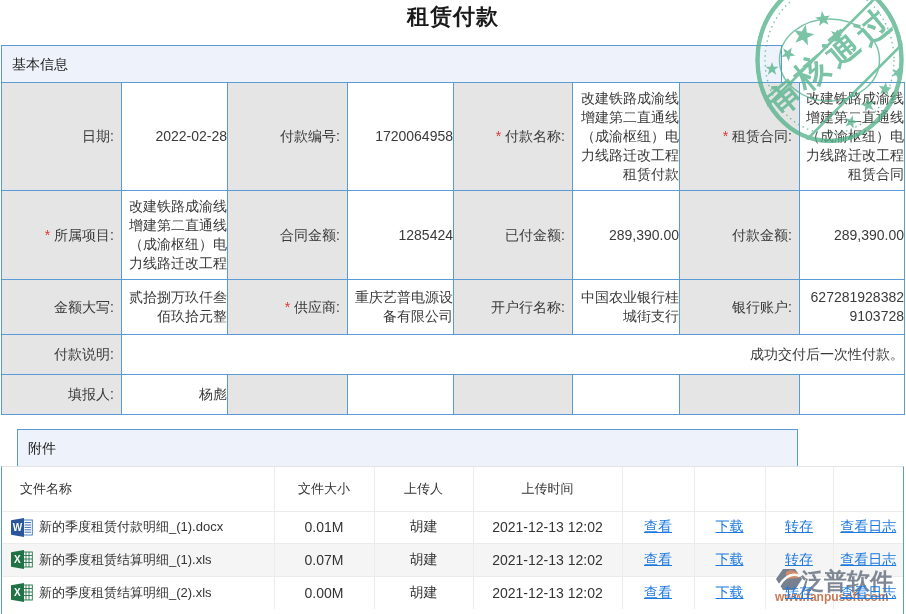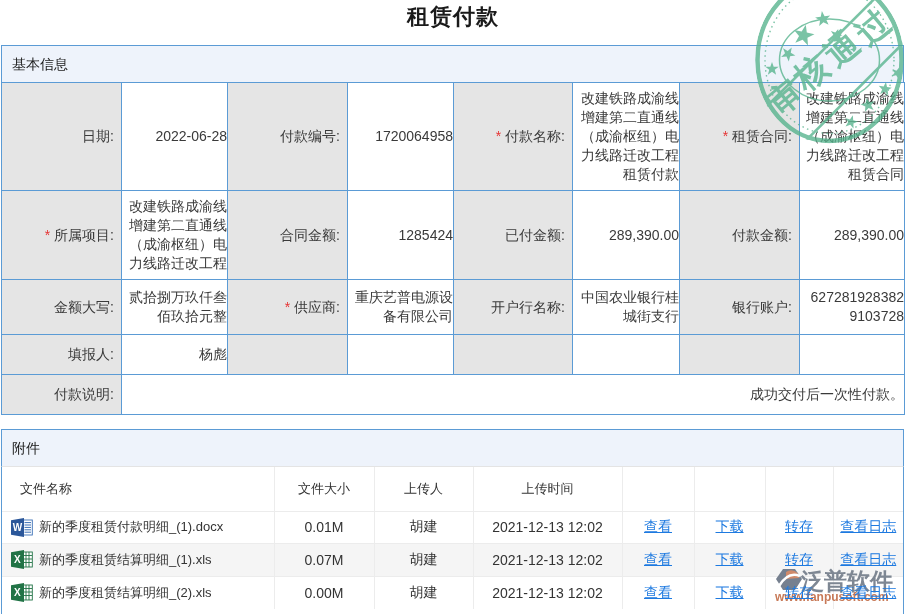--- a/index.html
+++ b/index.html
@@ -1,25 +1,25 @@
 <!DOCTYPE html>
 <html><head>
 <meta charset="utf-8">
 <style>
 * { margin:0; padding:0; box-sizing:border-box; }
 html,body { width:906px; height:614px; overflow:hidden; background:#fff;
   font-family:"Liberation Sans", sans-serif; }
 body { position:relative; }
 .title { position:absolute; top:2px; left:0; width:906px; text-align:center;
   font-size:22px; font-weight:bold; color:#1a1a1a; letter-spacing:1px; }
-.sechead { position:absolute; left:1px; width:903px; height:38px;
+.sechead { position:absolute; left:1px; width:781px; height:38px;
   background:#eef3fb; border:1px solid #5b9bd5; font-size:14px; color:#1a1a1a;
   line-height:36px; padding-left:10px; }
 #h1 { top:45px; }
-#h2 { top:429px; border-bottom:none; height:37px; }
+#h2 { top:429px; border-bottom:none; height:37px;margin-left:16px; }
 table.main { position:absolute; left:1px; top:82px; border-collapse:collapse;
   table-layout:fixed; width:903px; }
 table.main td { border:1px solid #5b9bd5; font-size:14px; color:#3a3a3a;
   line-height:19px; vertical-align:middle; overflow:hidden;text-align:right; }
 td.lb { background:#e5e5e5; text-align:right; padding-right:7px; font-size:13px; }
 td.vl { background:#fff; text-align:left; padding-left:5px; padding-right:0;
   white-space:nowrap; }
 .req { color:#e63333; margin-right:4px; }
 .attwrap { position:absolute; left:1px; top:466px; width:903px; height:168px;
   border:1px solid #5b9bd5; border-top:1px solid #e4e4e4; }
@@ -55,21 +55,21 @@
       <col style="width:120px">
       <col style="width:106px">
 <col style="width:119px">
       <col style="width:107px">
       <col style="width:120px">
       <col style="width:105px">
 </colgroup>
 <tbody>
       <tr style="height:108px">
 <td class="lb">日期:</td>
-        <td class="vl">2022-06-28</td>
+        <td class="vl">2022-02-28</td>
 <td class="lb">付款编号:</td>
         <td class="vl">1720064958</td>
 <td class="lb"><span class="req">*</span>付款名称:</td>
 <td class="vl">改建铁路成渝线<br>增建第二直通线<br>（成渝枢纽）电<br>力线路迁改工程<br>租赁付款</td>
 <td class="lb"><span class="req">*</span>租赁合同:</td>
 <td class="vl">改建铁路成渝线<br>增建第二直通线<br>（成渝枢纽）电<br>力线路迁改工程<br>租赁合同</td>
 </tr>
 <tr style="height:89px">
 <td class="lb"><span class="req">*</span>所属项目:</td>
 <td class="vl">改建铁路成渝线<br>增建第二直通线<br>（成渝枢纽）电<br>力线路迁改工程</td>
@@ -84,32 +84,32 @@
 <td class="lb">金额大写:</td>
 <td class="vl">贰拾捌万玖仟叁<br>佰玖拾元整</td>
 <td class="lb"><span class="req">*</span>供应商:</td>
 <td class="vl">重庆艺普电源设<br>备有限公司</td>
 <td class="lb">开户行名称:</td>
 <td class="vl">中国农业银行桂<br>城街支行</td>
 <td class="lb">银行账户:</td>
 <td class="vl">627281928382<br>9103728</td>
 </tr>
 <tr style="height:40px">
+<td class="lb">付款说明:</td>
+<td class="vl" colspan="7">成功交付后一次性付款。</td>
+</tr>
+<tr style="height:40px">
 <td class="lb">填报人:</td>
         <td class="vl">杨彪</td>
 <td class="lb"></td>
         <td class="vl"></td>
 <td class="lb"></td>
         <td class="vl"></td>
 <td class="lb"></td>
         <td class="vl"></td>
-</tr>
-<tr style="height:40px">
-<td class="lb">付款说明:</td>
-<td class="vl" colspan="7">成功交付后一次性付款。</td>
 </tr>
 </tbody>
   </table>
 
 <div class="sechead" id="h2">附件</div>
 <div class="attwrap">
 <table class="att">
 <colgroup>
 <col style="width:272px">
         <col style="width:100px">

